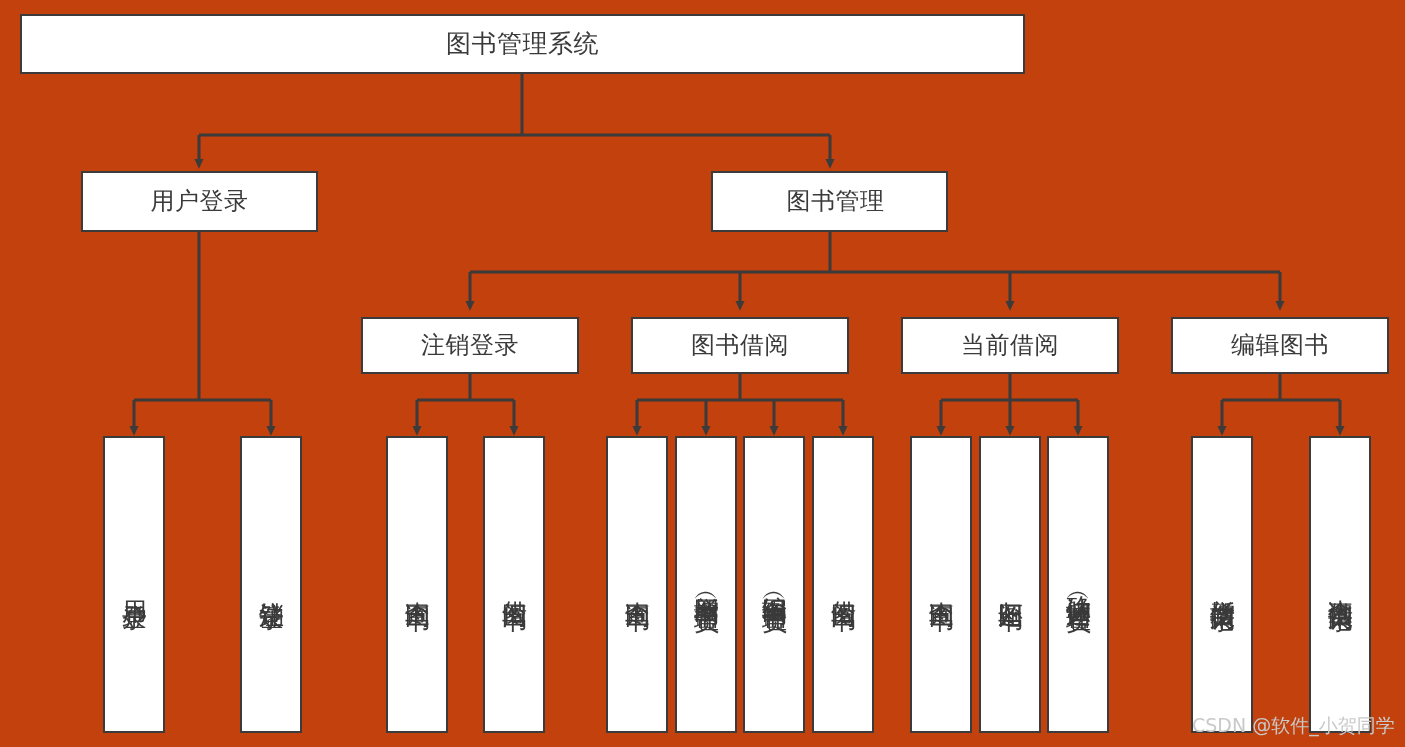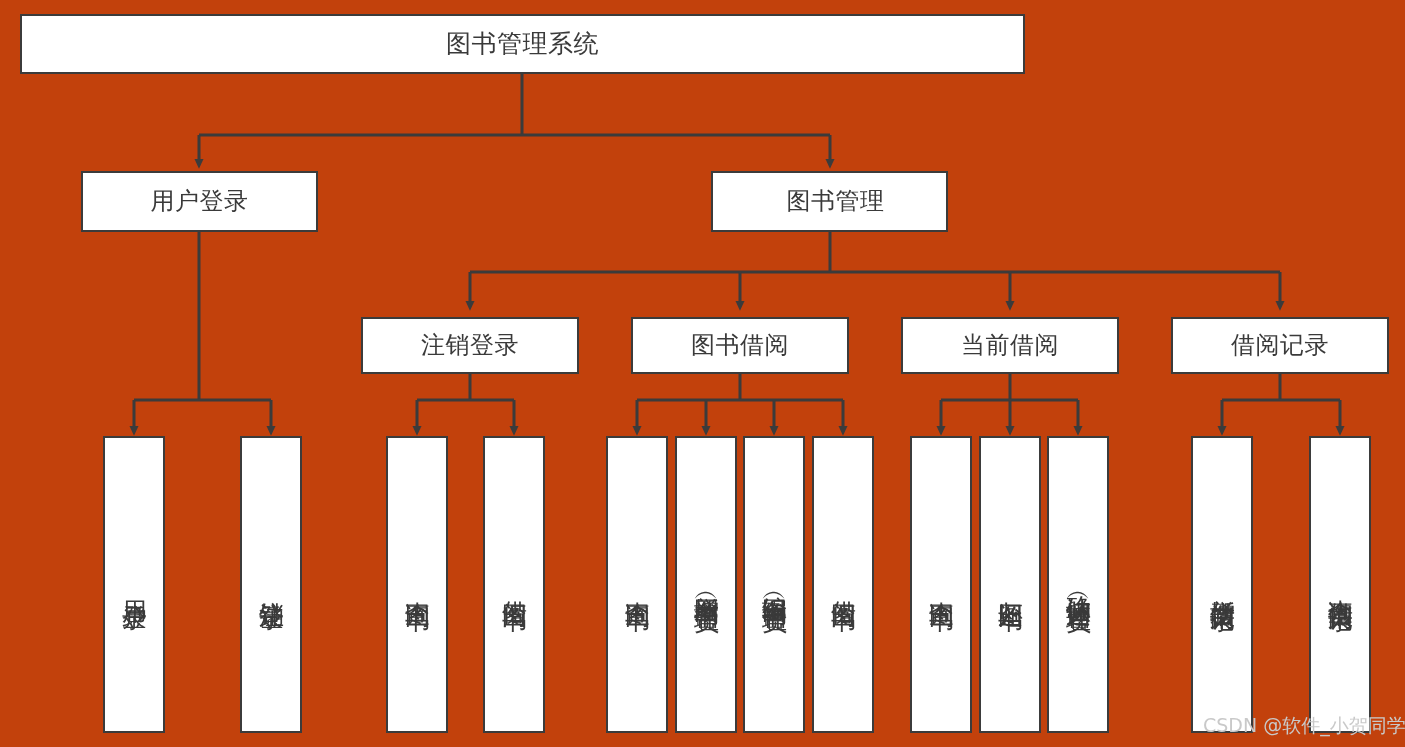--- a/index.html
+++ b/index.html
@@ -138,21 +138,21 @@
   <div class="node horiz" style="left:361px; top:317px; width:218px; height:57px;">
     <span class="label">注销登录</span>
   </div>
   <div class="node horiz" style="left:901px; top:317px; width:218px; height:57px;">
     <span class="label">当前借阅</span>
   </div>
   <div class="node horiz" style="left:631px; top:317px; width:218px; height:57px;">
     <span class="label">图书借阅</span>
   </div>
   <div class="node horiz" style="left:1171px; top:317px; width:218px; height:57px;">
-    <span class="label">借阅记录</span>
+    <span class="label">编辑图书</span>
   </div>
 
   <div class="node vert" style="left:103px; top:436px; width:62px; height:297px;">
     <span class="label">用户登录</span>
   </div>
   <div class="node vert" style="left:240px; top:436px; width:62px; height:297px;">
     <span class="label">注销登录</span>
   </div>
 
   <div class="node vert" style="left:386px; top:436px; width:62px; height:297px;">
@@ -185,15 +185,15 @@
     <span class="label">确认归还（管理员）</span>
   </div>
 
   <div class="node vert" style="left:1191px; top:436px; width:62px; height:297px;">
     <span class="label">新增借阅记录</span>
   </div>
   <div class="node vert" style="left:1309px; top:436px; width:62px; height:297px;">
     <span class="label">查询借阅记录</span>
   </div>
 
-  <div class="watermark" style="left:1192px; top:713px;margin-left:11px;">CSDN @软件_小贺同学</div>
+  <div class="watermark" style="left:1192px; top:713px;">CSDN @软件_小贺同学</div>
 
 </div>
 
 </body></html>

